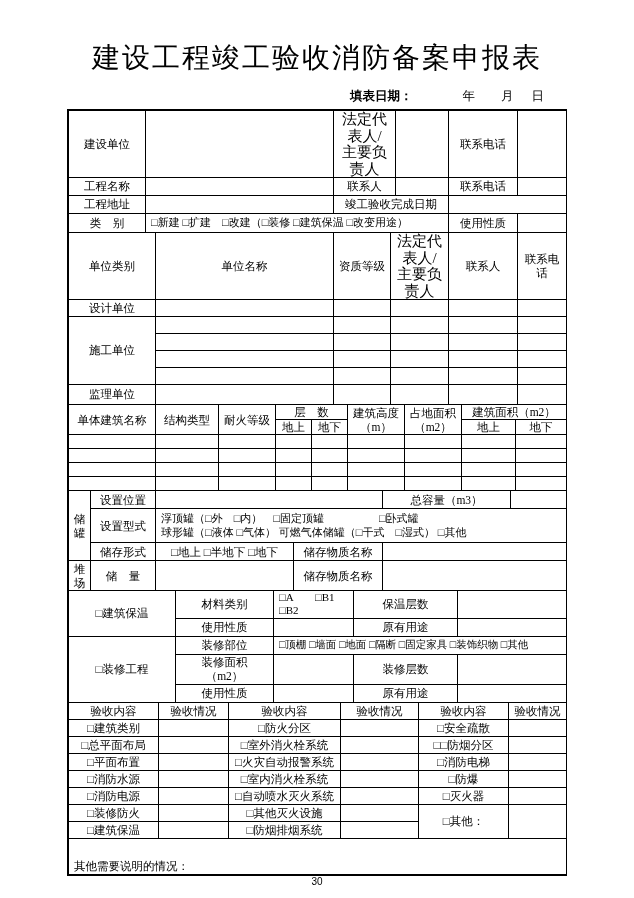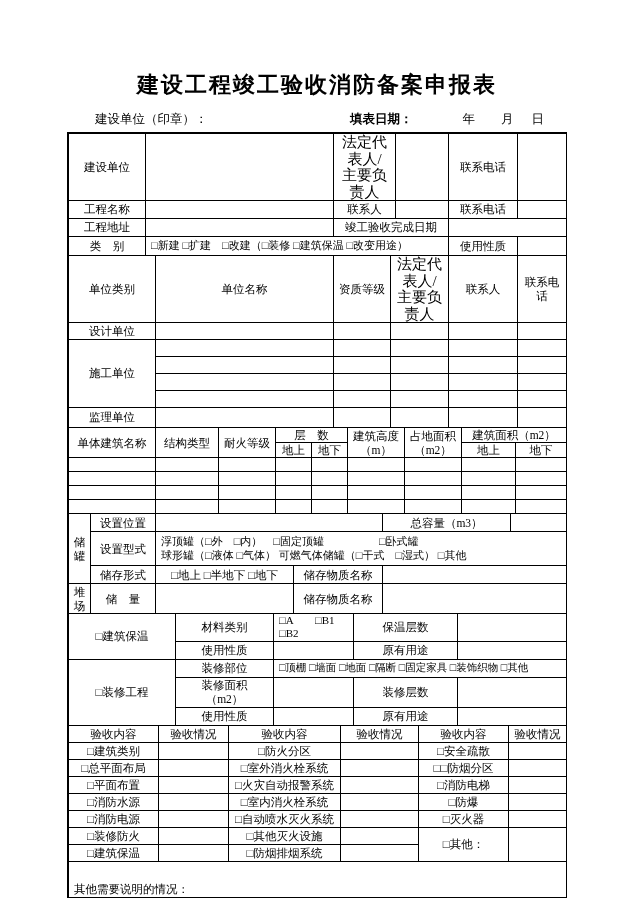--- a/index.html
+++ b/index.html
@@ -4,24 +4,24 @@
 <style>
   html,body { margin:0; padding:0; }
   body {
     width:634px; height:898px;
     background:#ffffff; color:#000;
     font-family:"Liberation Serif","DejaVu Serif",serif;
   }
   .sheet { position:relative; width:634px; height:898px; overflow:hidden; }
 
   .title {
-    padding-top:70px;
+    padding-top:39px;
     text-align:center;
     font-family:"Liberation Sans","DejaVu Sans",sans-serif;
-    font-size:22px; font-weight:bold; letter-spacing:2px;
+    font-size:28px; font-weight:normal; letter-spacing:2px;
   }
 
   .preamble {
     width:498px; margin:11px auto 4px auto;
     display:flex; align-items:baseline;
     font-size:12.5px;
   }
   .preamble .seal { padding-left:27px; }
   .preamble .dategroup { margin-left:auto; display:flex; align-items:baseline; }
   .preamble .dategroup .dlabel { margin-right:4px;font-weight:bold; }
@@ -64,21 +64,20 @@
   }
 </style>
 </head>
 <body>
 
 <div class="sheet">
 
   <div class="title">建设工程竣工验收消防备案申报表</div>
 
   <div class="preamble">
-    <span class="seal">建设单位（印章）：</span>
     <span class="dategroup">
       <span class="dlabel">填表日期：</span>
       <span class="y">年</span>
       <span class="m">月</span>
       <span class="d">日</span>
     </span>
   </div>
 
   <div class="form">
 

